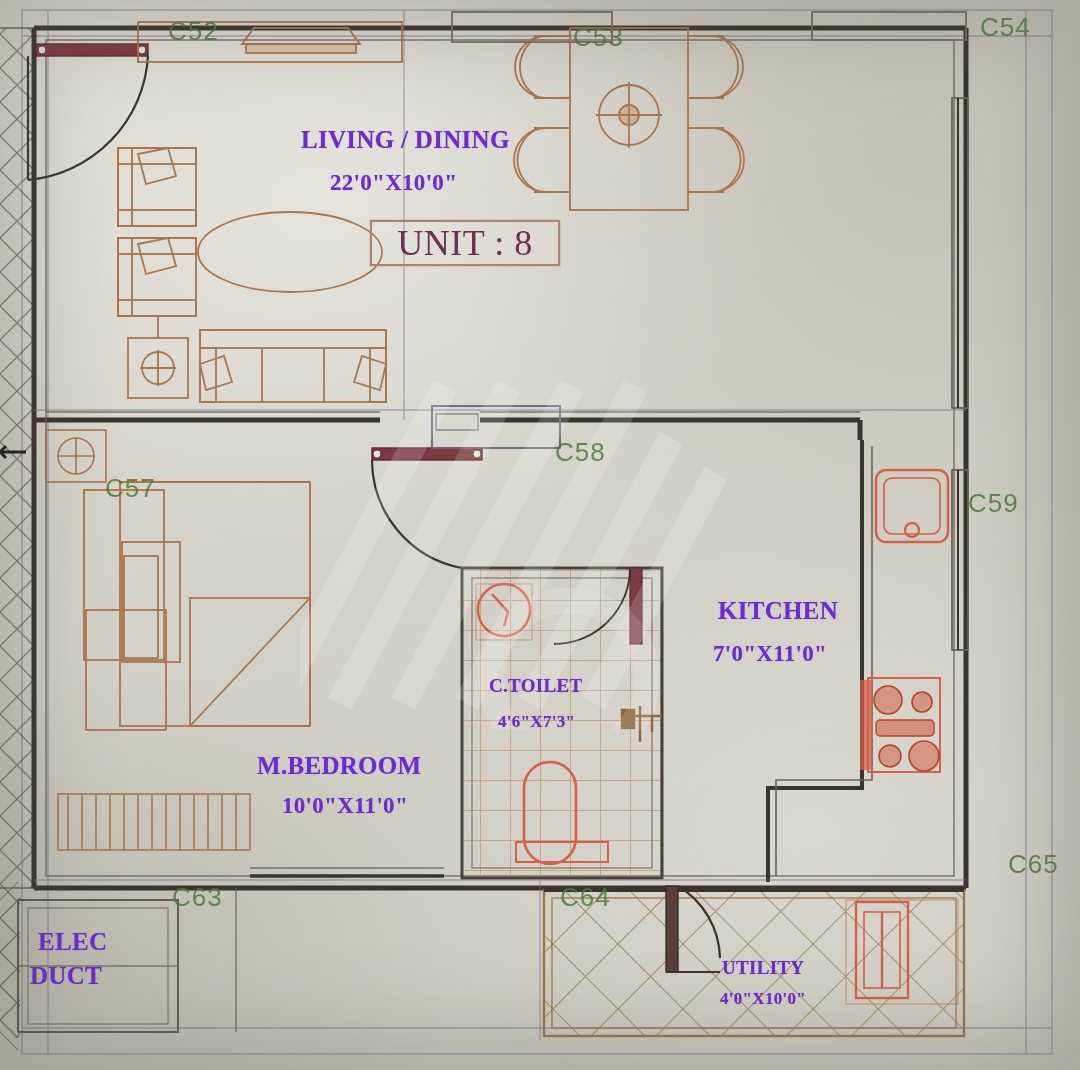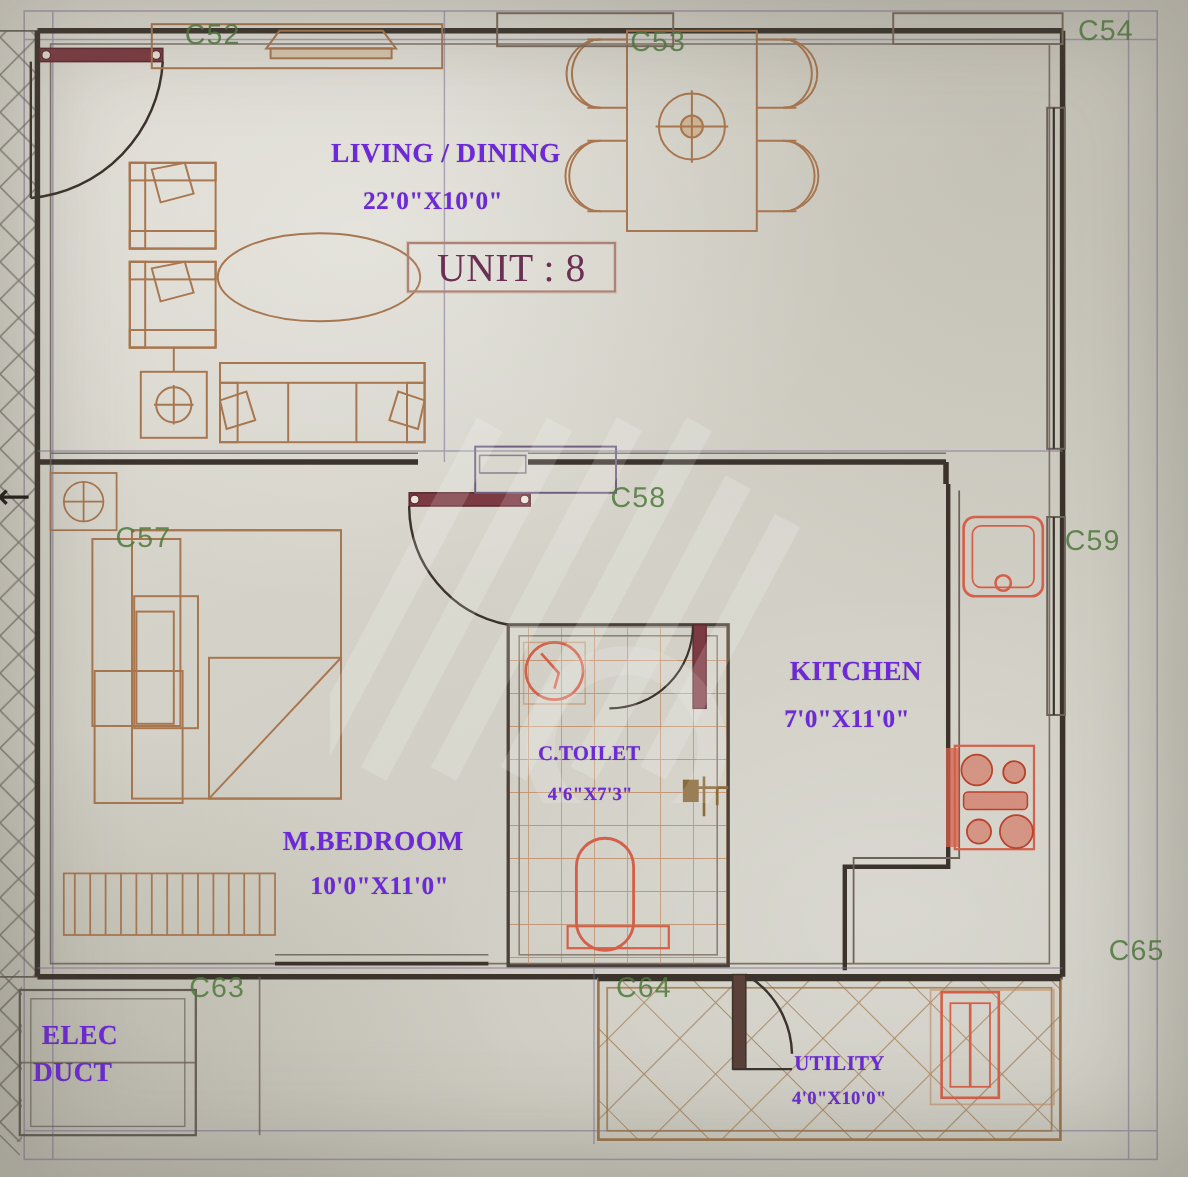--- a/index.html
+++ b/index.html
@@ -364,19 +364,19 @@
   <div class="lbl room" style="left:38px;top:928px;">ELEC</div>
   <div class="lbl room" style="left:30px;top:962px;">DUCT</div>
 
   <div class="boxlabel" id="unit-box">UNIT : 8</div>
 
   <div class="col-tag" style="left:168px;top:16px;">C52</div>
   <div class="col-tag" style="left:573px;top:22px;">C53</div>
   <div class="col-tag" style="left:980px;top:12px;">C54</div>
   <div class="col-tag" style="left:105px;top:473px;">C57</div>
   <div class="col-tag" style="left:555px;top:437px;">C58</div>
-  <div class="col-tag" style="left:968px;top:476px;">C59</div>
+  <div class="col-tag" style="left:968px;top:488px;">C59</div>
   <div class="col-tag" style="left:172px;top:882px;">C63</div>
   <div class="col-tag" style="left:560px;top:882px;">C64</div>
   <div class="col-tag" style="left:980px;top:849px;margin-left:28px;">C65</div>
 
   <div id="vignette"></div>
 </div>
 
 </body></html>

